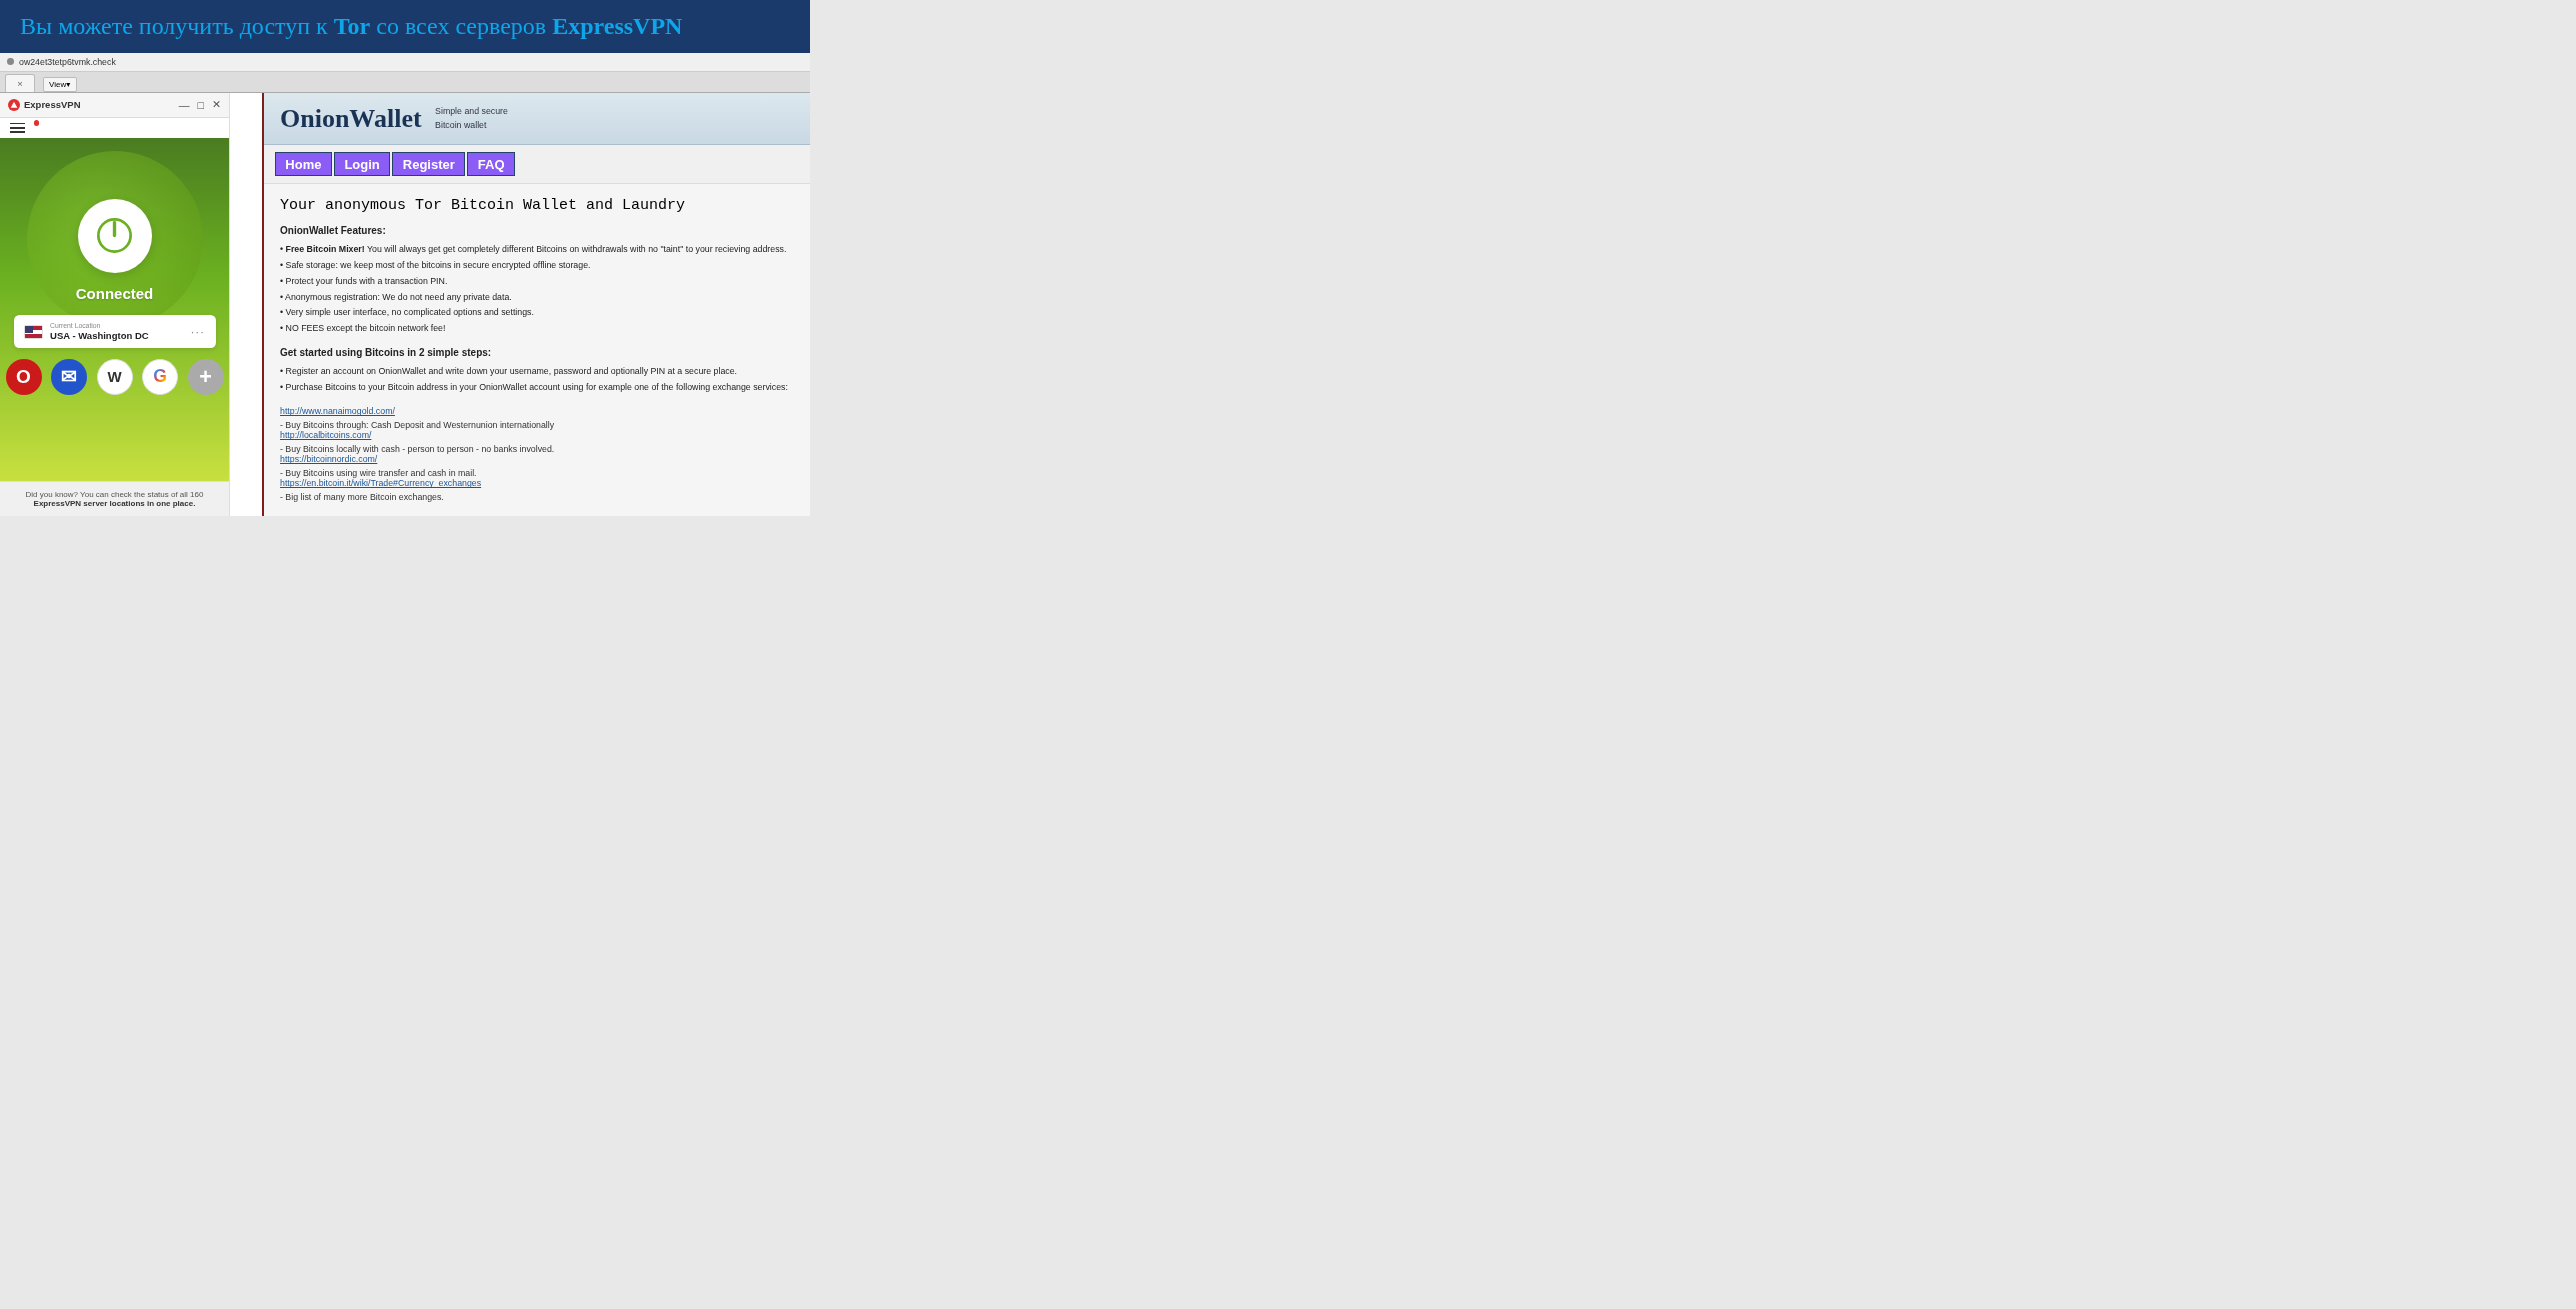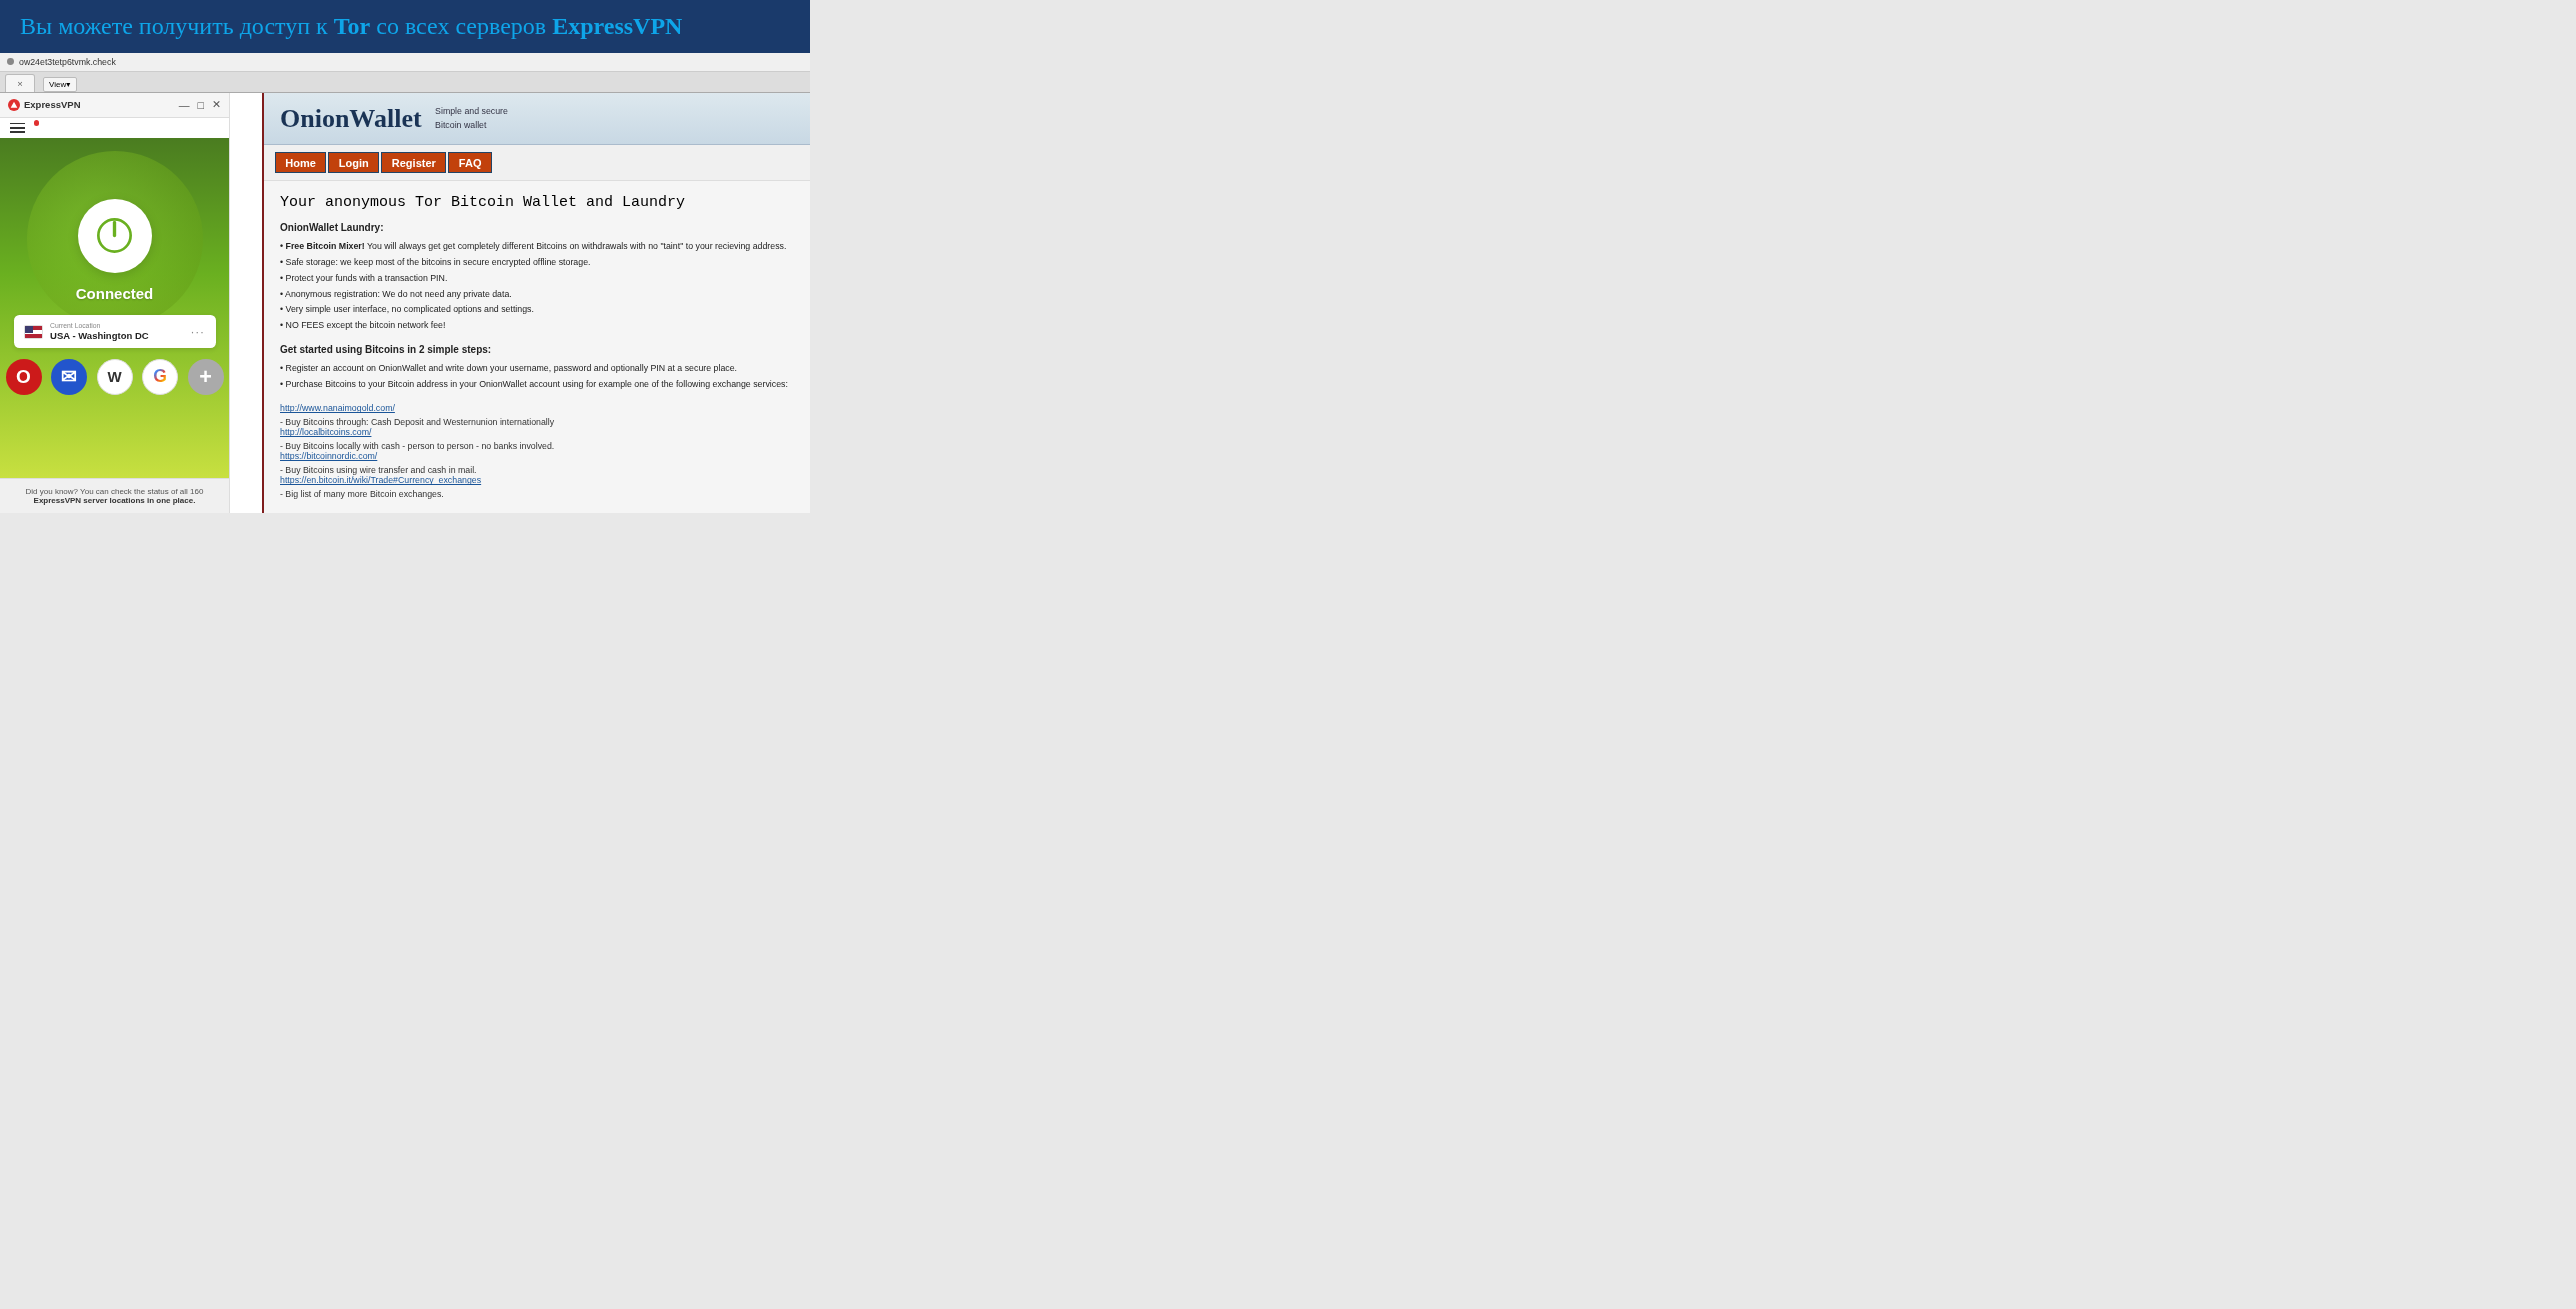--- a/index.html
+++ b/index.html
@@ -337,24 +337,24 @@
     }
 
     .onion-nav {
       display: flex;
       gap: 2px;
       padding: 6.8px 10.8px;
       background: #f0f0f0;
       border-bottom: 0.7px solid #ddd;
     }
     .onion-nav-btn {
-      background: #c2410c;
+      background: #8b5cf6;
       color: white;
       padding: 3.4px 9.5px;
-      font-size: 11px;
+      font-size: 13px;
       font-weight: bold;
       cursor: pointer;
       border: 0.7px solid #224466;
     }
 
     .onion-body {
       padding: 13.5px 16px;
       flex: 1;
     }
     .onion-main-title {
@@ -501,21 +501,21 @@
     <div class="onion-nav">
       <button class="onion-nav-btn">Home</button>
       <button class="onion-nav-btn">Login</button>
       <button class="onion-nav-btn">Register</button>
       <button class="onion-nav-btn">FAQ</button>
     </div>
 
     <div class="onion-body">
       <div class="onion-main-title">Your anonymous Tor Bitcoin Wallet and Laundry</div>
 
-      <div class="onion-section-title">OnionWallet Laundry:</div>
+      <div class="onion-section-title">OnionWallet Features:</div>
 
       <div>
         <div class="onion-feature-item">
           <span class="highlight">• Free Bitcoin Mixer!</span> You will always get get completely different Bitcoins on withdrawals with no "taint" to your recieving address.
         </div>
         <div class="onion-feature-item">• Safe storage: we keep most of the bitcoins in secure encrypted offline storage.</div>
         <div class="onion-feature-item">• Protect your funds with a transaction PIN.</div>
         <div class="onion-feature-item">• Anonymous registration: We do not need any private data.</div>
         <div class="onion-feature-item">• Very simple user interface, no complicated options and settings.</div>
         <div class="onion-feature-item">• NO FEES except the bitcoin network fee!</div>

